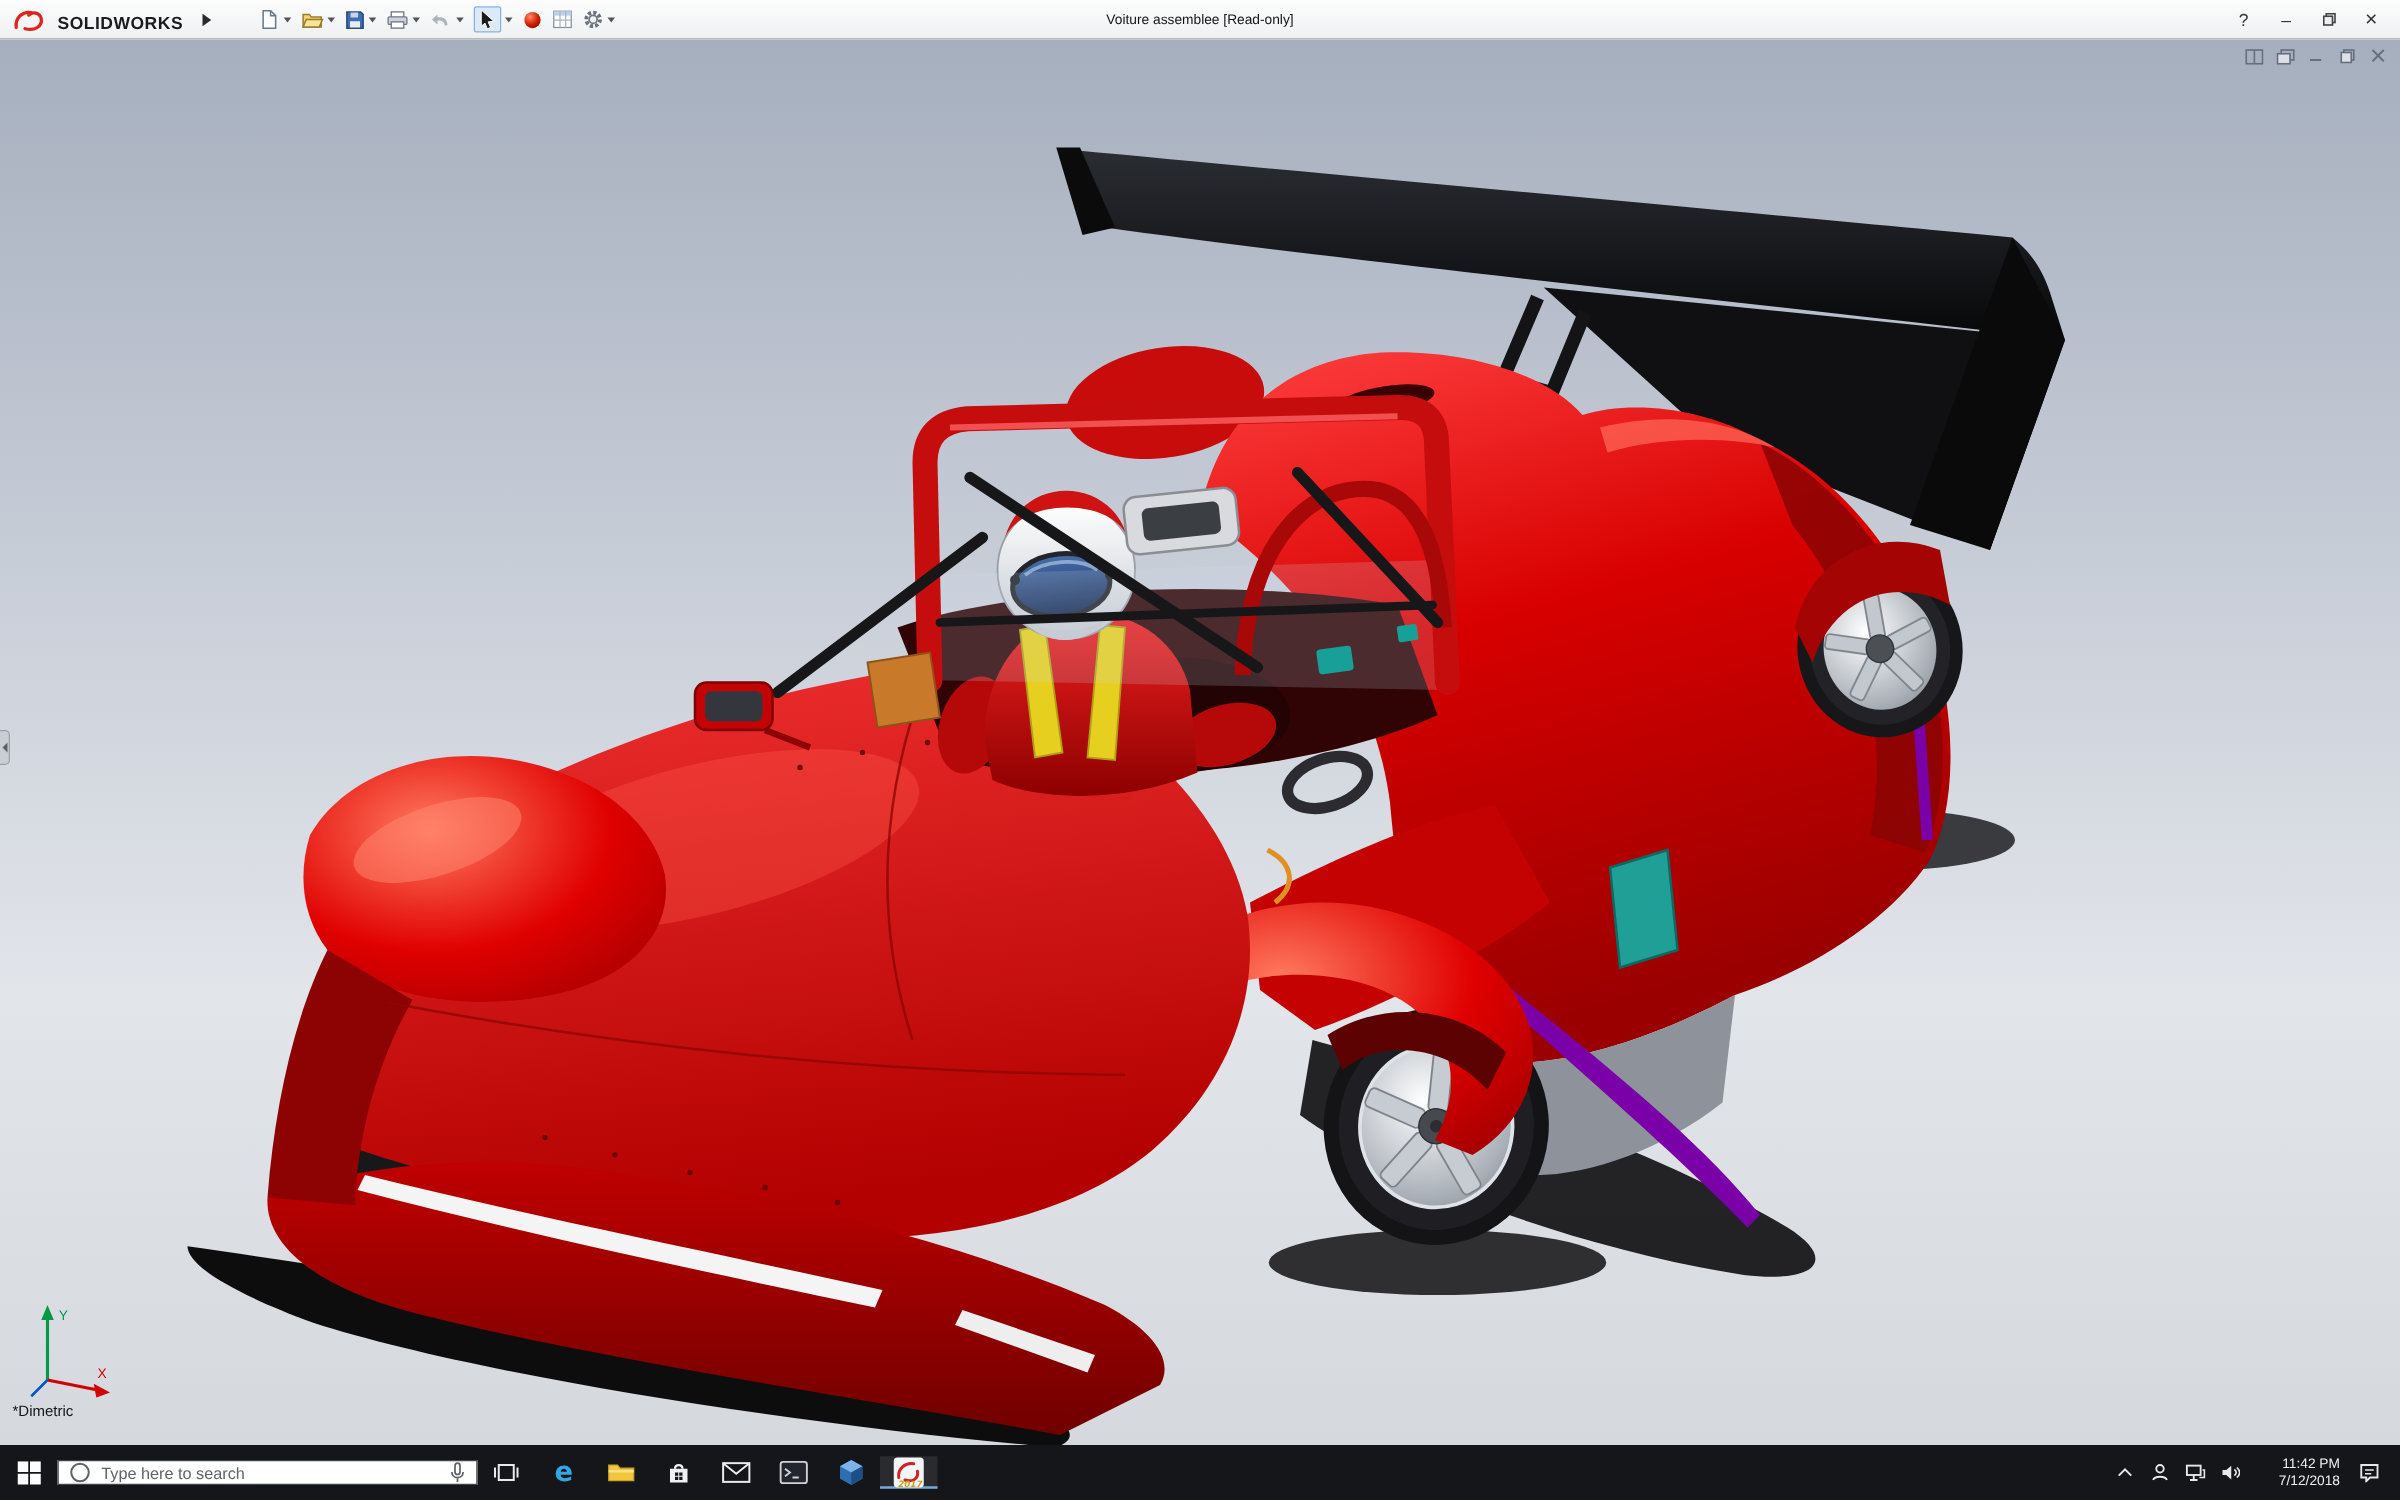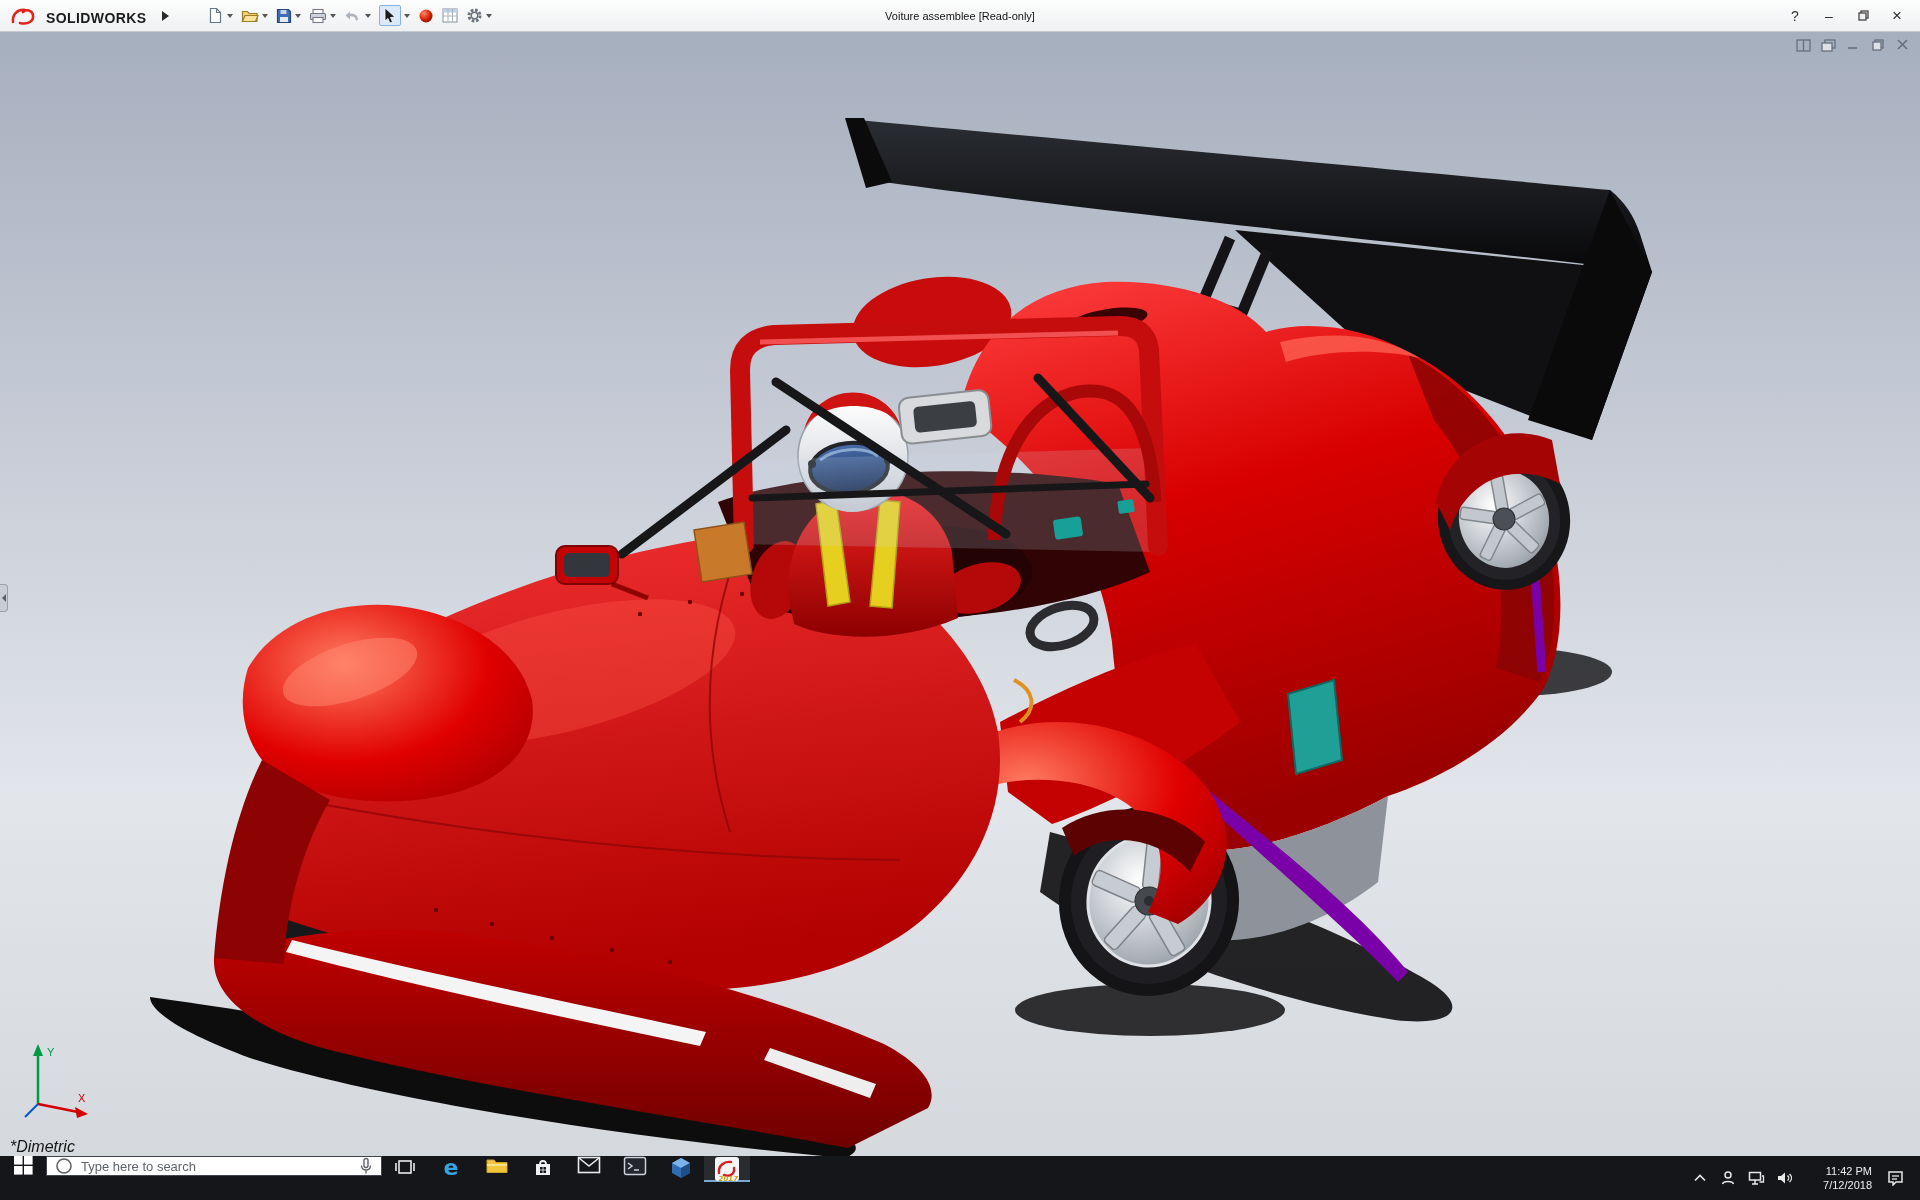--- a/index.html
+++ b/index.html
@@ -18,27 +18,27 @@
   .tb-title { position:absolute; left:50%; transform:translateX(-50%); font-size:11px; color:#141414; line-height:32px; white-space:nowrap; }
   .win-controls { margin-left:auto; display:flex; align-items:center; padding-right:6px; }
   .win-btn { width:34px; height:32px; display:flex; align-items:center; justify-content:center; font-size:14px; color:#333; }
   .win-btn.close { font-size:17px; }
 
   
   .viewport { position:absolute; top:32px; left:0; right:0; bottom:44px; background:linear-gradient(180deg,#a6afbe 0%,#c3c9d4 32%,#e2e5ea 68%,#d5d8dd 100%); overflow:hidden; }
   .scene { position:absolute; inset:0; width:100%; height:100%; }
   .doc-controls { position:absolute; top:5px; right:8px; display:flex; align-items:center; gap:7px; opacity:.85; }
   .doc-btn { display:flex; align-items:center; justify-content:center; width:18px; height:16px; }
-  .view-label { position:absolute; left:10px; bottom:0; font-size:16px; color:#151515;font-style:italic; }
+  .view-label { position:absolute; left:10px; bottom:20px; font-size:12px; color:#151515; }
   .triad { position:absolute; left:16px; bottom:30px; }
   .edge-handle { position:absolute; left:0; top:552px; width:8px; height:28px; background:#c9ced5; border:1px solid #9aa0a8; border-left:none; border-radius:0 4px 4px 0; display:flex; align-items:center; justify-content:center; }
   .edge-handle i { width:0; height:0; border-top:4px solid transparent; border-bottom:4px solid transparent; border-right:4px solid #5a6168; display:block; }
 
   
-  .taskbar { position:absolute; bottom:0; left:0; right:0; height:44px; background:#14161a; display:flex; align-items:flex-start; z-index:5; }
+  .taskbar { position:absolute; bottom:0; left:0; right:0; height:44px; background:#14161a; display:flex; align-items:center; z-index:5; }
   .tb-btn { width:46px; display:flex; align-items:center; justify-content:center; }
   .searchbox { width:336px; background:#fff; display:flex; align-items:center; padding:0 8px; border:1px solid #41454c; }
   .searchbox input { flex:1; border:none; outline:none; font-size:13px; color:#333; margin-left:8px; font-family:"Liberation Sans", sans-serif; background:transparent; }
   .searchbox input::placeholder { color:#5f6368; opacity:1; }
   .tb-app { width:46px; display:flex; align-items:center; justify-content:center; position:relative; }
   .tb-app.active { background:rgba(255,255,255,.09); box-shadow:inset 0 -2px 0 #76a9d6;font-style:italic; }
   .tray { margin-left:auto; display:flex; align-items:center; }
   .tray-btn { width:28px; height:44px; display:flex; align-items:center; justify-content:center; }
   .clock { width:78px; text-align:right; color:#eceef0; font-size:11px; line-height:1.3; padding-right:4px; }
   .show-desktop { width:6px; border-left:1px solid #3a3d42; }

